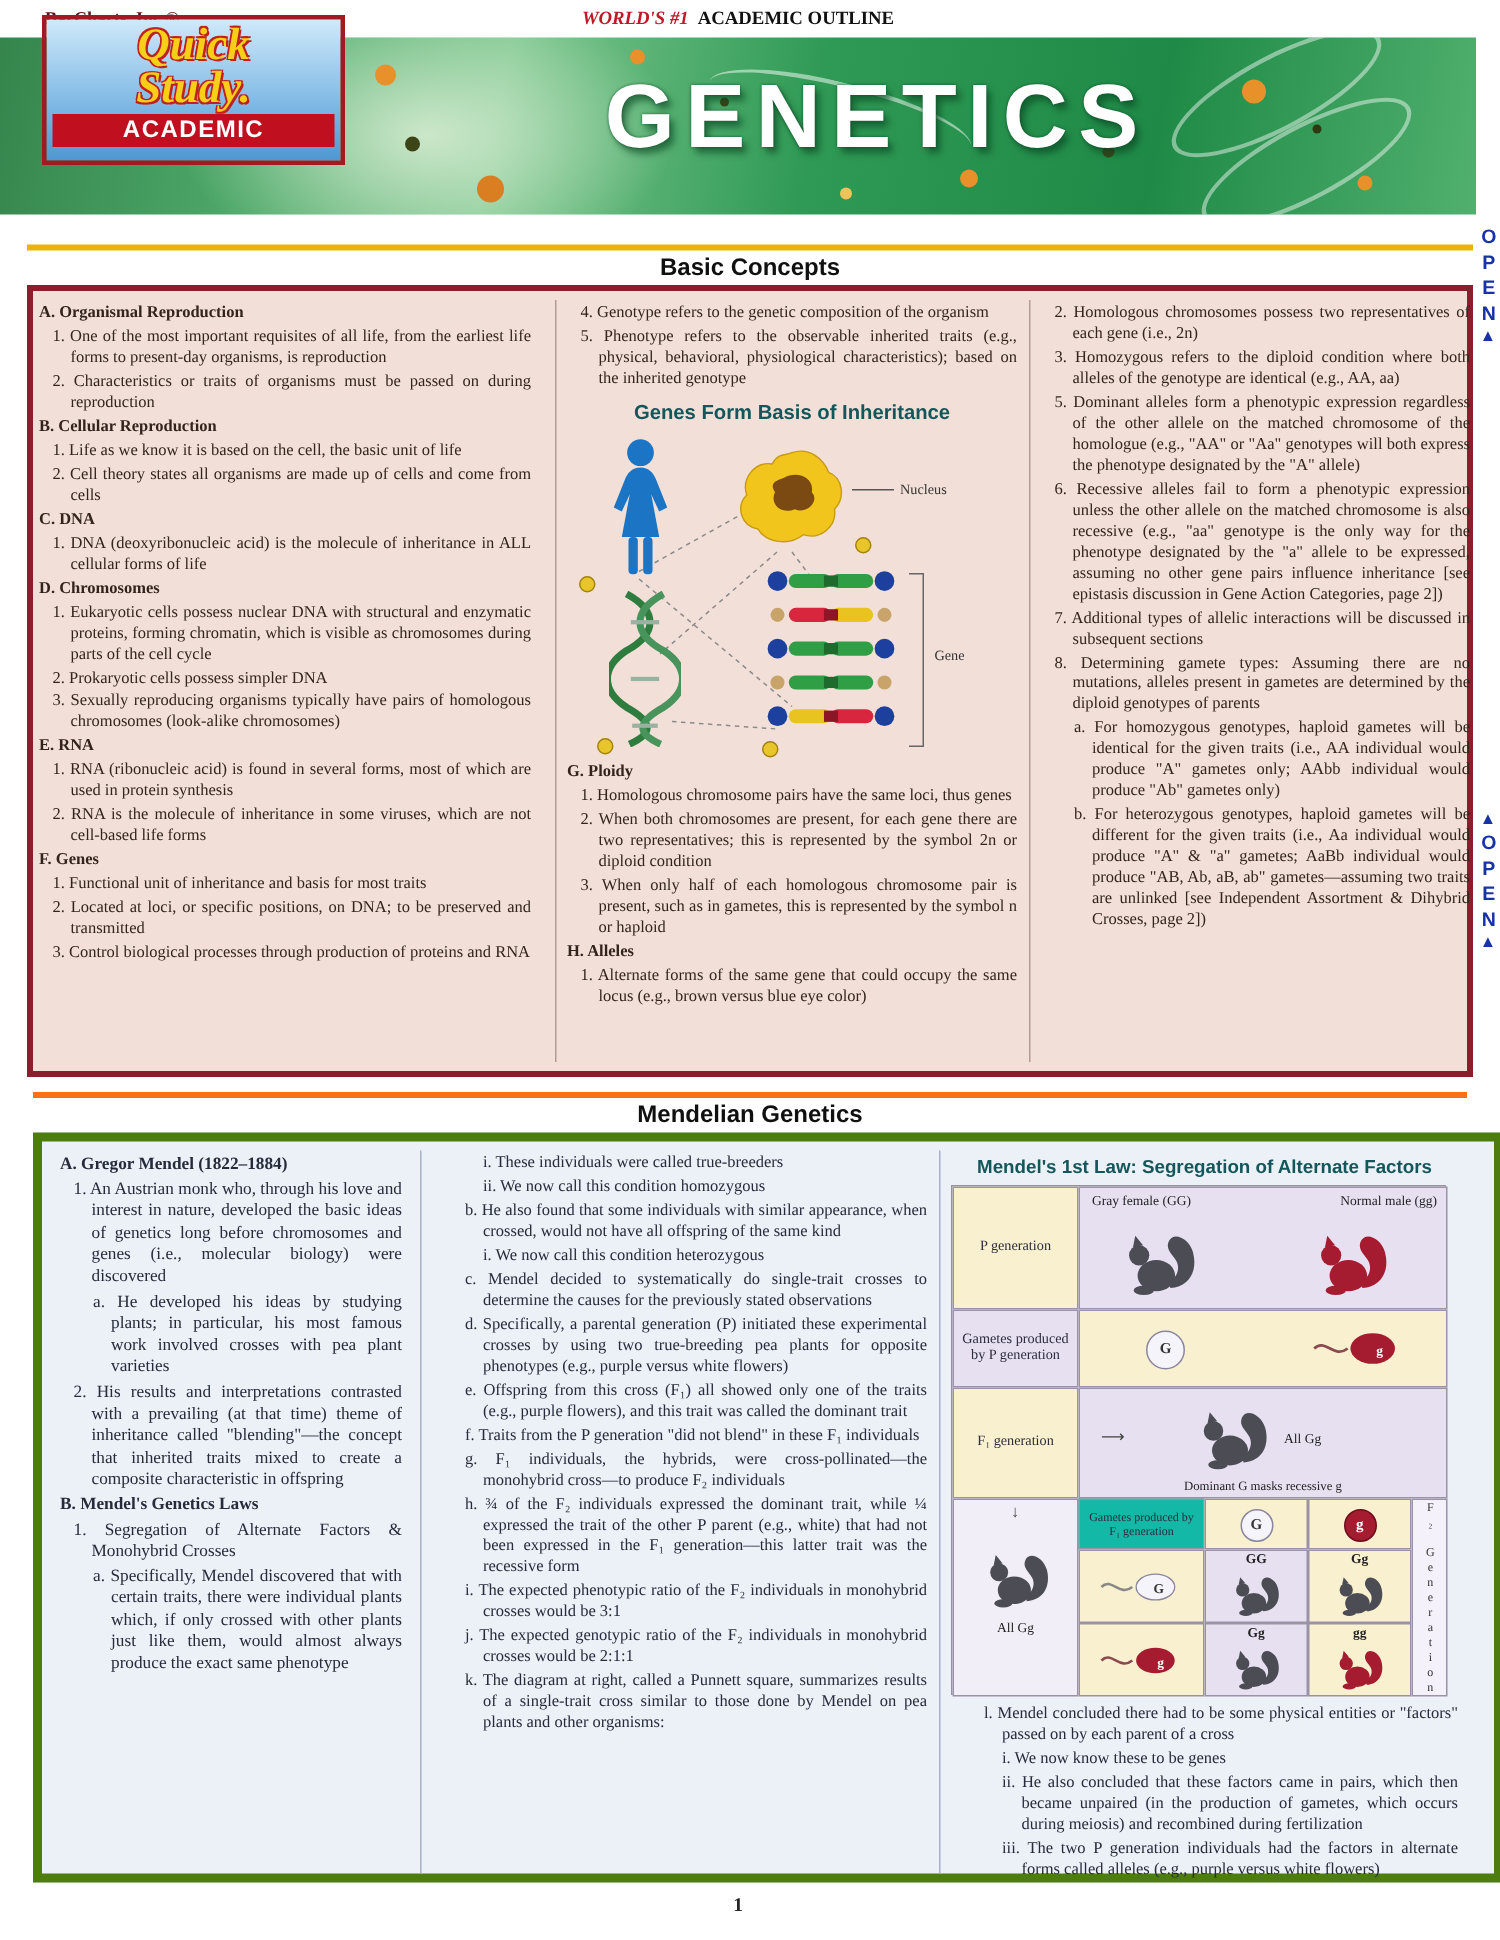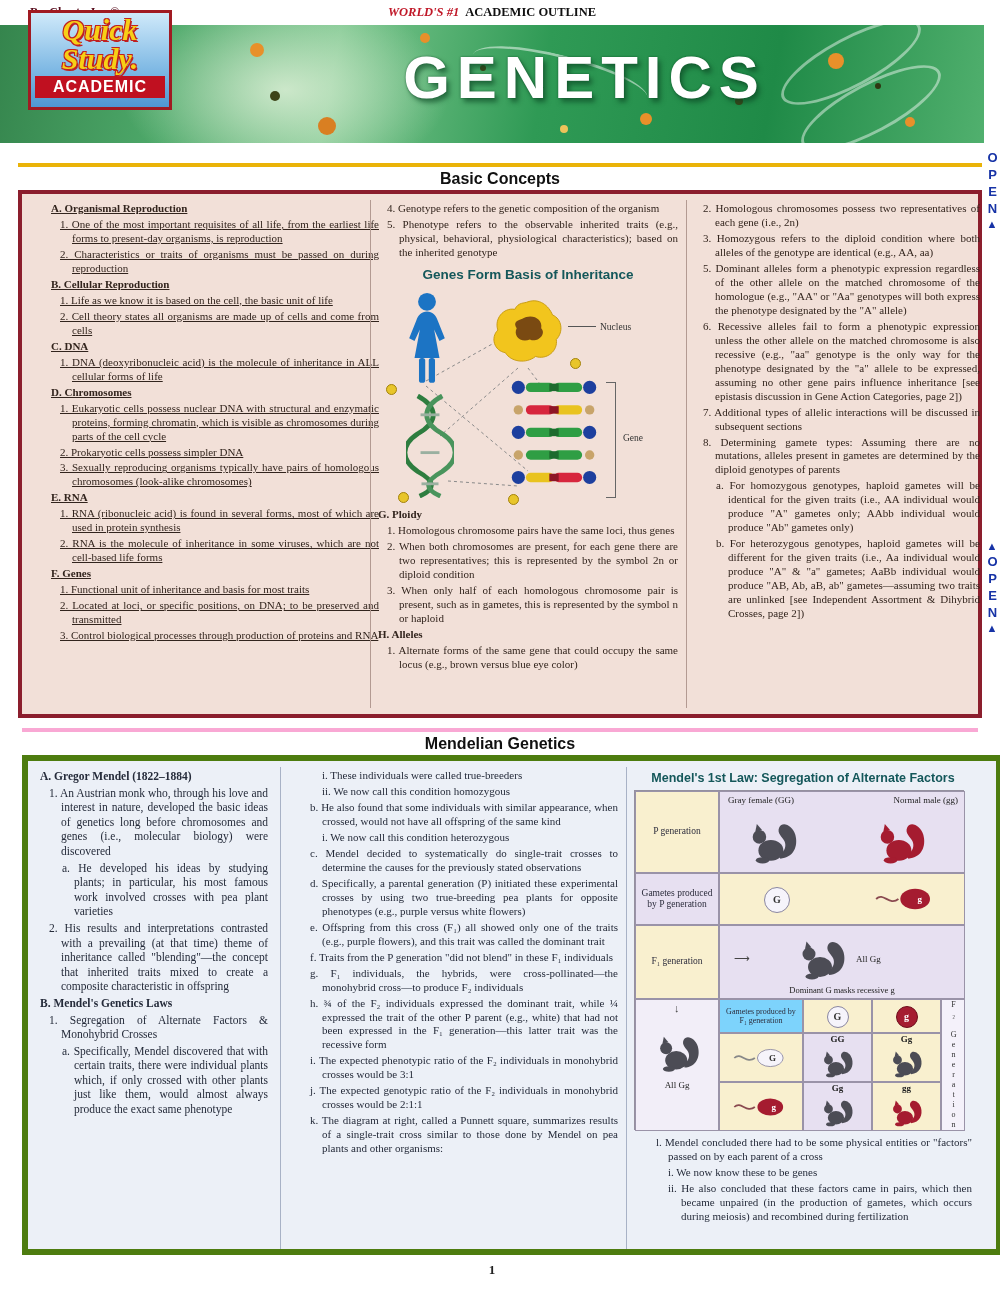--- a/index.html
+++ b/index.html
@@ -19,41 +19,41 @@
   .banner .shine{position:absolute;left:120px;top:-30px;width:330px;height:190px;border-radius:50%;
           background:radial-gradient(closest-side,rgba(235,245,225,.75),rgba(235,245,225,0));}
   .dot{position:absolute;border-radius:50%;}
   .ring{position:absolute;border:3px solid rgba(255,255,255,.45);border-radius:50%;}
   .helixline{position:absolute;border-top:3px solid rgba(255,255,255,.5);width:180px;border-radius:50%;}
   .title{position:absolute;left:215px;right:30px;top:18px;text-align:center;
          font-family:"Liberation Sans",sans-serif;font-weight:800;font-size:60px;letter-spacing:7px;color:#ffffff;
          text-shadow:3px 4px 5px rgba(10,70,35,.65),0 0 2px rgba(10,70,35,.8);}
 
   
-  .logo{position:absolute;left:28px;top:10px;width:144px;height:100px;border:3px solid #a01a22;
+  .logo{position:absolute;left:28px;top:10px;width:202px;height:100px;border:3px solid #a01a22;
         background:linear-gradient(#cfe9fa 0%,#7fb9e4 60%,#4f97d2 100%);box-sizing:border-box;text-align:center;}
   .logo .w1,.logo .w2{display:block;font-family:"Liberation Serif",serif;font-style:italic;font-weight:bold;
         font-size:30px;line-height:29px;color:#f7cf16;
         text-shadow:1.5px 1.5px 0 #c02020,-1px -1px 0 #c02020,1px -1px 0 #c02020,-1px 1px 0 #c02020;}
   .logo .w1{margin-top:2px;}
   .logo .acad{display:block;margin:3px 4px 0 4px;background:#c01020;color:#fff;
         font-family:"Liberation Sans",sans-serif;font-weight:bold;font-size:16px;letter-spacing:1px;padding:2px 0;}
 
   
   .rail{position:absolute;right:0;top:140px;width:16px;height:1115px;background:#fff;}
   .open-group{position:absolute;right:1px;width:14px;writing-mode:vertical-rl;text-orientation:upright;
         font-family:"Liberation Sans",sans-serif;font-weight:bold;font-size:13px;letter-spacing:2px;
         color:#1733a6;line-height:14px;}
   .open-arrow{color:#1733a6;font-size:11px;}
 
   
   .secband{position:absolute;background:#fff;text-align:center;
            font-family:"Liberation Sans",sans-serif;font-weight:bold;font-size:16px;color:#101010;}
   .band1{top:163px;left:18px;width:964px;height:23px;border-top:4px solid #eab308;line-height:24px;}
-  .band2{top:728px;left:22px;width:956px;height:23px;border-top:4px solid #f9a8d4;line-height:24px;}
+  .band2{top:728px;left:22px;width:956px;height:23px;border-top:4px solid #f97316;line-height:24px;}
 
   
   .panel1{position:absolute;top:190px;left:18px;width:964px;height:528px;box-sizing:border-box;
           border:4px solid #8b1e2d;background:#f2e0d8;}
   .panel2{position:absolute;top:755px;left:22px;width:980px;height:500px;box-sizing:border-box;
           border:6px solid #4d7c0f;background:#ecf0f7;padding-left:16px;}
 
   .col{position:absolute;top:8px;font-size:11px;line-height:1.27;text-align:justify;}
   .divider{position:absolute;top:6px;width:1px;height:508px;background:#b39a92;}
   .divider2{position:absolute;top:6px;width:1px;height:482px;background:#a8b2c6;}
@@ -76,21 +76,21 @@
   .marker{position:absolute;width:9px;height:9px;border-radius:50%;background:#e8c52a;border:1px solid #a3820c;}
 
   
   .pd-title{text-align:center;font-family:"Liberation Sans",sans-serif;font-weight:bold;font-size:12.5px;
             color:#14575a;margin:2px 0 3px 0;}
   .pbox{position:relative;width:330px;height:340px;border:1px solid #95909f;background:#efeaf6;box-sizing:border-box;}
   .pcell{position:absolute;box-sizing:border-box;border:1px solid #9a93a8;font-size:9.5px;color:#2c2c3c;
          text-align:center;}
   .cream{background:#f9f0cf;}
   .lav{background:#e7e0f1;}
-  .teal{background:#7dd3fc;}
+  .teal{background:#14b8a6;}
   .whiteish{background:#f2eef8;}
   .rowlabel{display:flex;align-items:center;justify-content:center;padding:2px;line-height:1.15;}
   .gtlabel{font-size:9px;color:#222;}
   .geno{font-size:9px;font-weight:bold;color:#222;display:block;}
   .f2strip{writing-mode:vertical-rl;text-orientation:upright;font-size:8px;letter-spacing:1px;
            display:flex;align-items:center;justify-content:center;color:#333;background:#f4f1fa;}
   .note{font-size:8.5px;color:#222;}
   .sq-gray{fill:#4c4c55;}
   .sq-red{fill:#a51c30;}
   .egg{display:inline-flex;align-items:center;justify-content:center;border-radius:50%;
@@ -156,21 +156,21 @@
 
   <div class="rail">
     <div class="open-group" style="top:10px;"><span>OPEN</span><span class="open-arrow">▲</span></div>
     <div class="open-group" style="top:400px;"><span class="open-arrow">▲</span><span>OPEN</span><span class="open-arrow">▲</span></div>
     <div class="open-group" style="top:820px;"><span class="open-arrow">▲</span><span>OPEN</span><span class="open-arrow">▲</span></div>
   </div>
 
   <div class="secband band1">Basic Concepts</div>
 
   <div class="panel1">
-    <div class="col" style="left:29px;width:328px;text-decoration:underline;">
+    <div class="col" style="left:4px;width:328px;">
         <div class="it l0">A. Organismal Reproduction</div>
         <div class="it l1">1. One of the most important requisites of all life, from the earliest life forms to present-day organisms, is reproduction</div>
         <div class="it l1">2. Characteristics or traits of organisms must be passed on during reproduction</div>
         <div class="it l0">B. Cellular Reproduction</div>
         <div class="it l1">1. Life as we know it is based on the cell, the basic unit of life</div>
         <div class="it l1">2. Cell theory states all organisms are made up of cells and come from cells</div>
         <div class="it l0">C. DNA</div>
         <div class="it l1">1. DNA (deoxyribonucleic acid) is the molecule of inheritance in ALL cellular forms of life</div>
         <div class="it l0">D. Chromosomes</div>
         <div class="it l1">1. Eukaryotic cells possess nuclear DNA with structural and enzymatic proteins, forming chromatin, which is visible as chromosomes during parts of the cell cycle</div>
@@ -414,18 +414,19 @@
           <svg viewBox="0 0 100 100" style="width:34px;height:34px;">
               <use href="#sq" class="sq-red"></use>
             </svg>
         </div>
       </div>
 
       <div style="margin-top:6px;text-align:justify;">
           <div class="it l2">l. Mendel concluded there had to be some physical entities or "factors" passed on by each parent of a cross</div>
           <div class="it l3">i. We now know these to be genes</div>
           <div class="it l3">ii. He also concluded that these factors came in pairs, which then became unpaired (in the production of gametes, which occurs during meiosis) and recombined during fertilization</div>
+          <div class="it l3">iii. The two P generation individuals had the factors in alternate forms called alleles (e.g., purple versus white flowers)</div>
         </div>
     </div>
   </div>
 
   <div class="pagenum">1</div>
 </div>
 
 </body></html>

